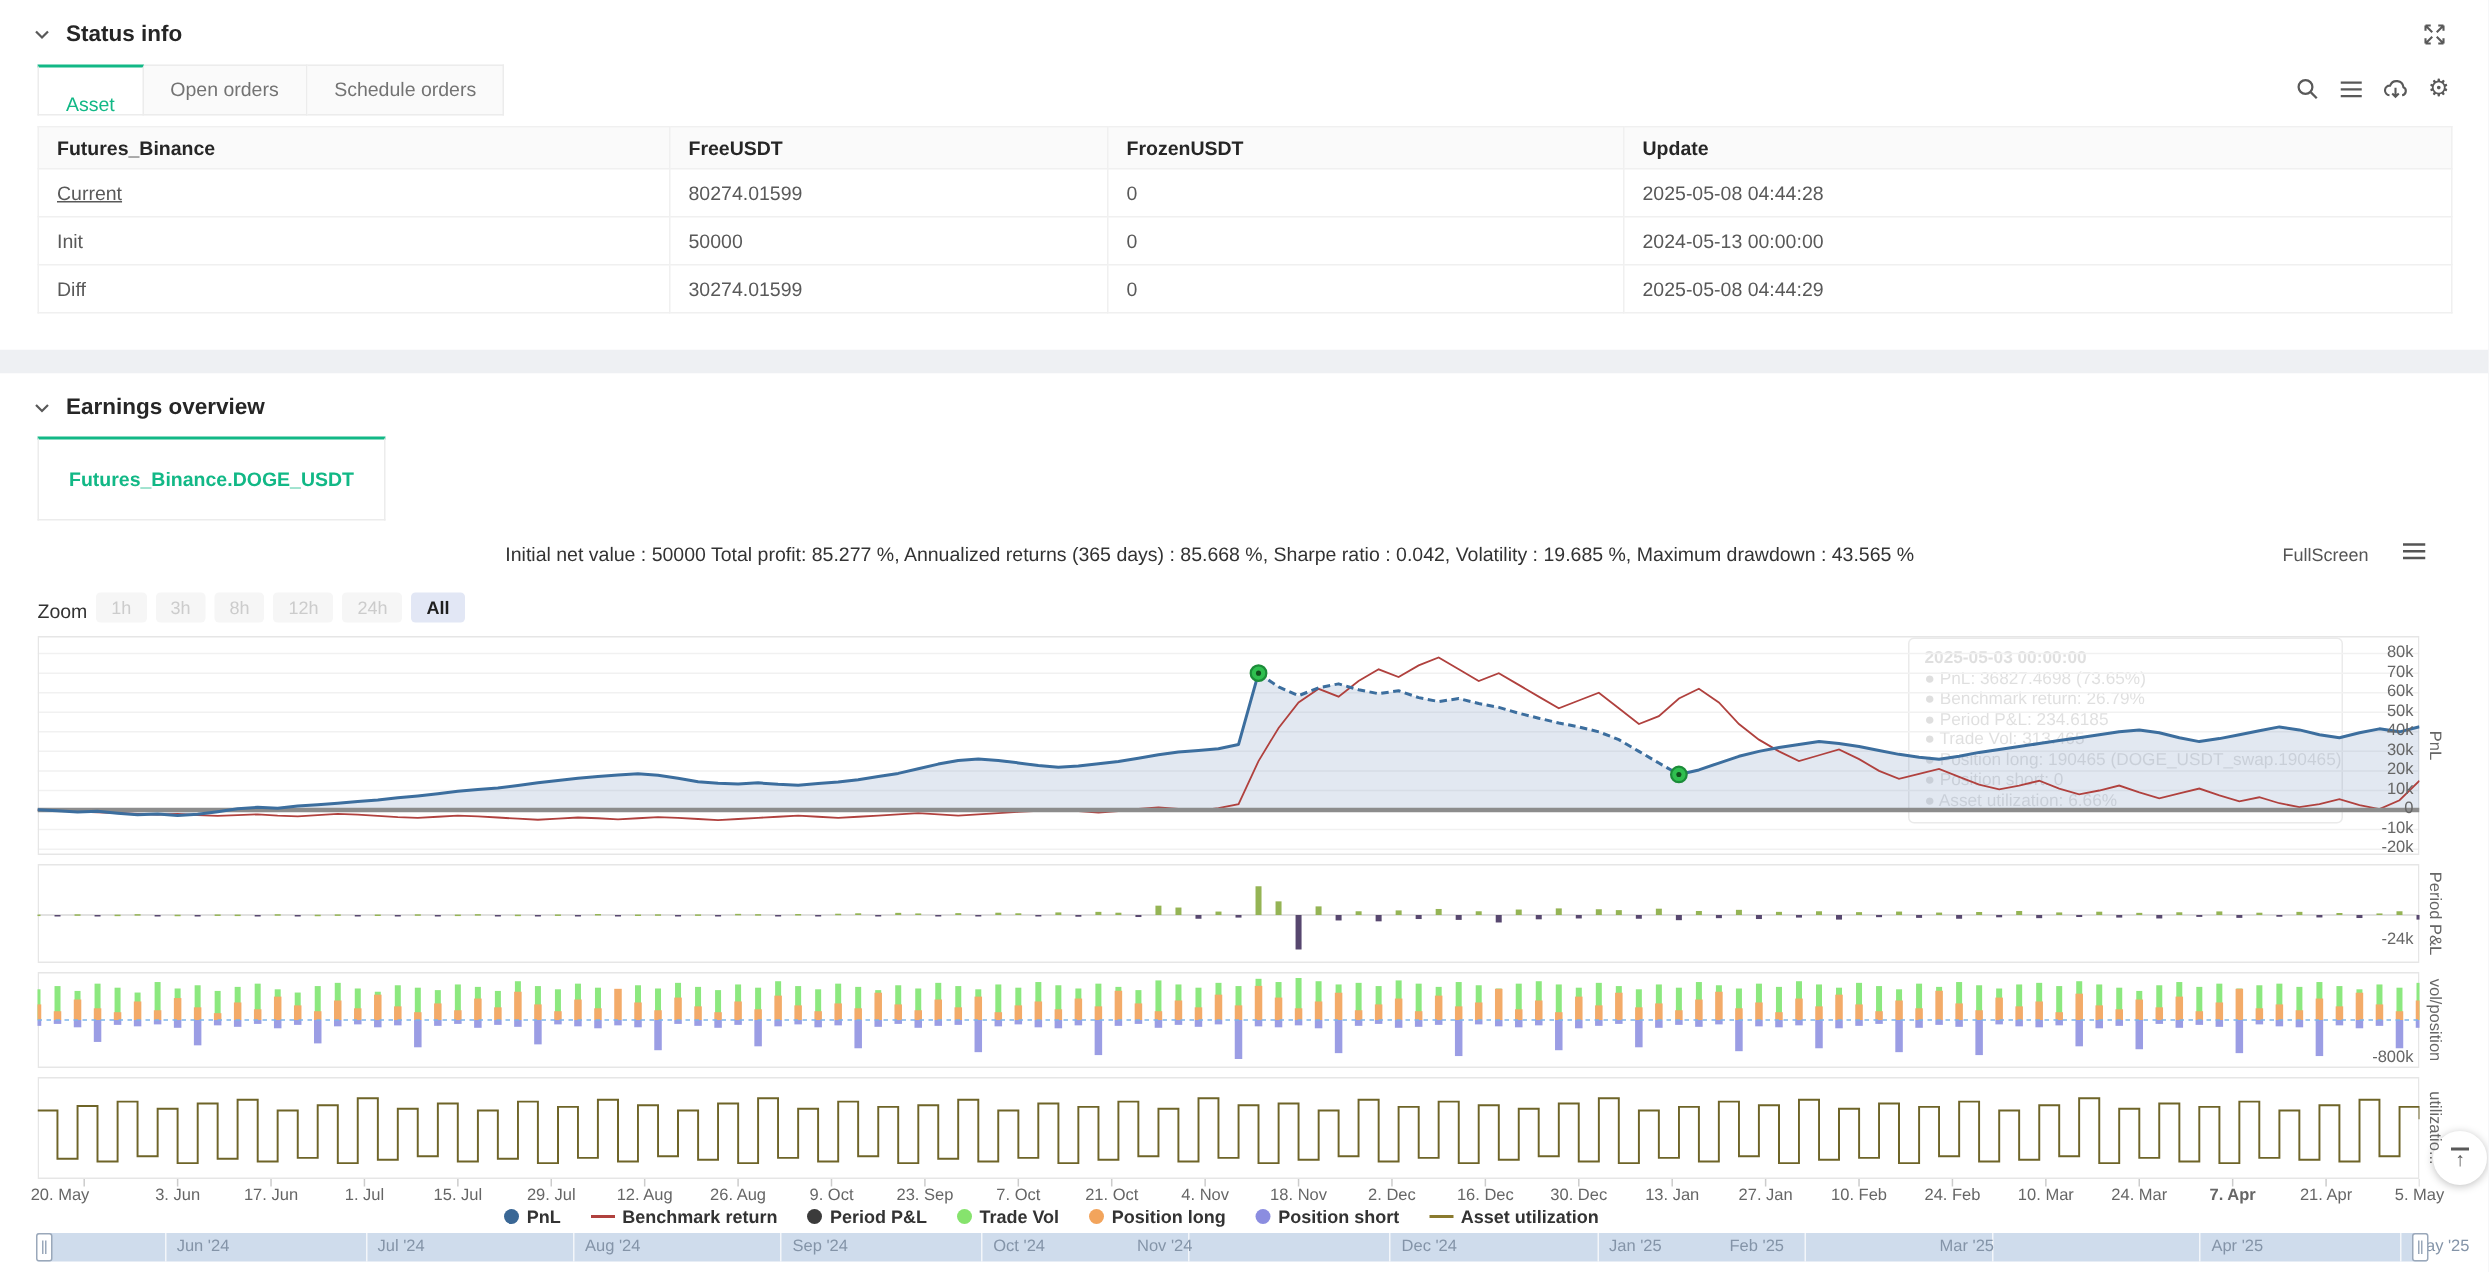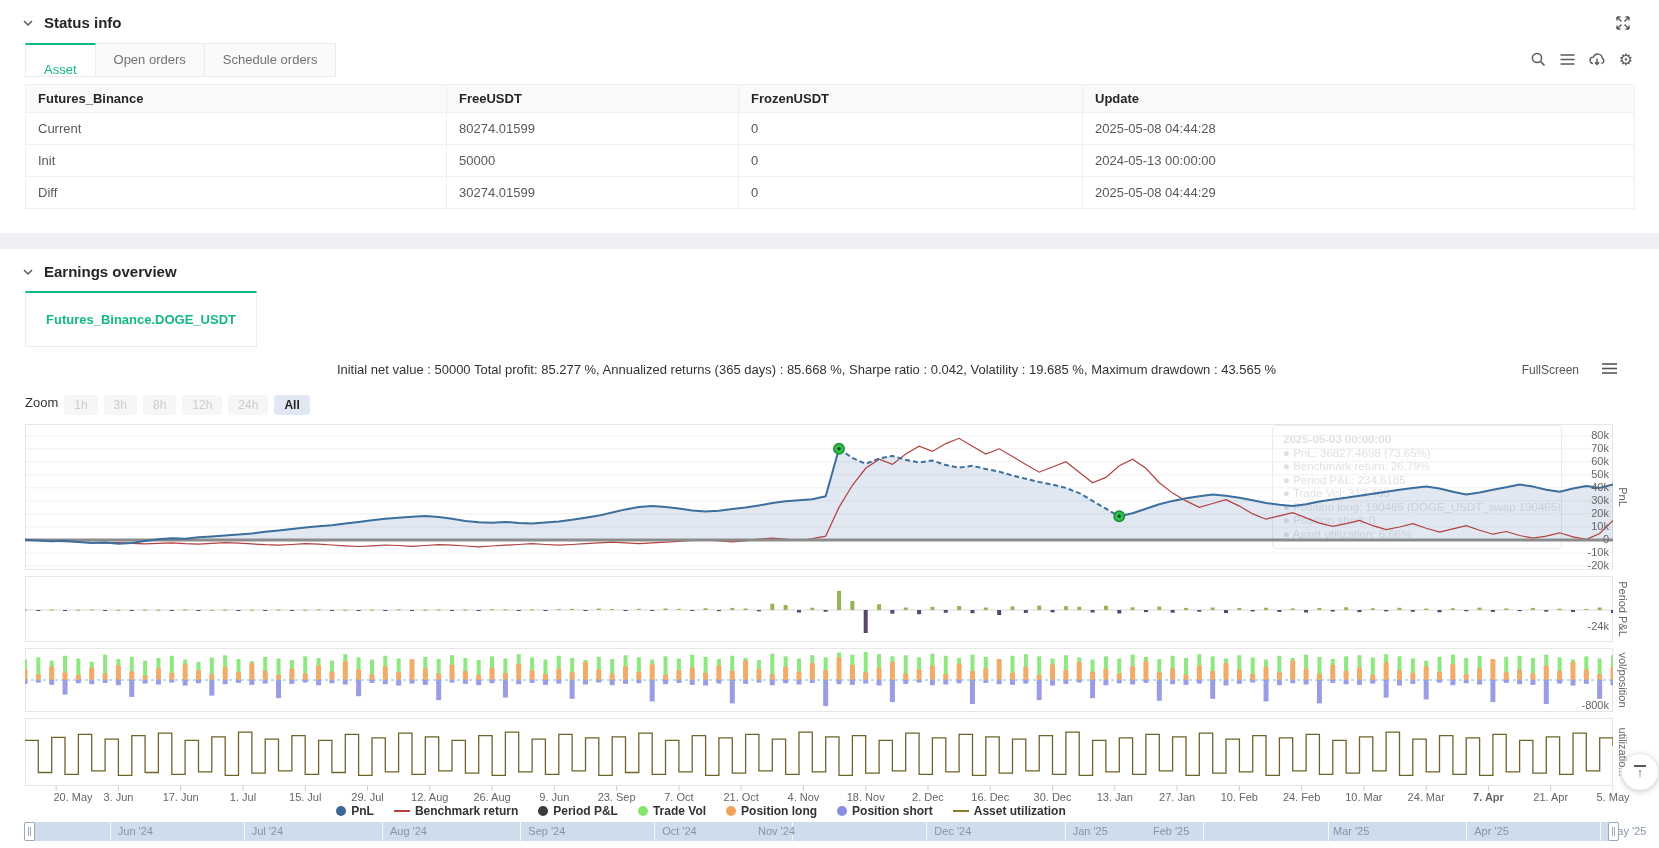--- a/index.html
+++ b/index.html
@@ -14,31 +14,31 @@
   .stab{display:inline-block;padding:8px 18px;font-size:13px;color:#737373;background:#fafafa;
         border:1px solid #ececec;border-left:none;cursor:pointer;box-sizing:border-box;height:34px;}
   .stab:first-child{border-left:1px solid #ececec;}
   .stab.active{background:#fff;color:#12b886;border-top:2px solid #12b886;padding-top:17px;}
   .tool-icons{position:absolute;right:26px;top:8px;display:flex;gap:12px;align-items:center;}
   .tool-icons>span{display:inline-flex;cursor:pointer;color:#595959;}
   .gear-glyph{font-size:16px;line-height:16px;color:#595959;}
   #asset-table{margin:7px 25px 0;border-collapse:collapse;table-layout:fixed;width:1609px;font-size:13px;}
   #asset-table th{background:#fafafa;text-align:left;font-weight:700;color:#262626;padding:6px 12px;border:1px solid #f0f0f0;}
   #asset-table td{padding:8px 12px;color:#595959;border:1px solid #f0f0f0;background:#fff;}
-  tr.v-link td.c-label{color:#4a9bf5;}
+  tr.v-link td.c-label{color:#4a9bf5;text-decoration:underline;}
   tr.v-danger td.c-label,tr.v-danger td.c-free{color:#f5222d;}
   .separator{height:16px;background:#eef0f3;}
   #earnings-card{position:relative;width:100%;height:599px;}
   #chart{position:absolute;left:0;top:0;width:1659px;height:599px;}
   .etab{position:absolute;left:25px;top:42px;padding:19px 20px;font-size:13px;font-weight:600;color:#12b886;
         background:#fff;border:1px solid #ececec;border-top:2px solid #12b886;cursor:pointer;}
   #summary{position:absolute;left:0;top:113px;width:1613px;text-align:center;font-size:13px;color:#333;}
   #fs-label{position:absolute;right:80px;top:114px;font-size:12px;color:#555;cursor:pointer;}
   #chart-menu{position:absolute;right:42px;top:112px;cursor:pointer;color:#555;}
-  #zoom-row{position:absolute;left:25px;top:146px;display:flex;gap:6px;align-items:flex-start;font-size:13px;color:#333;}
+  #zoom-row{position:absolute;left:25px;top:146px;display:flex;gap:6px;align-items:flex-end;font-size:13px;color:#333;}
   .zbtn{padding:3px 10px;border-radius:3px;background:#f6f6f6;color:#cccccc;font-size:12px;cursor:default;}
   .zbtn.active{background:#e2e7f5;color:#1f1f1f;font-weight:700;cursor:pointer;}
   .ytick{position:absolute;font-size:11px;color:#666;right:50px;text-align:right;width:60px;}
   .vlabel{position:absolute;left:1617px;writing-mode:vertical-rl;font-size:11px;color:#666;transform:translateY(-50%);white-space:nowrap;}
   .xlabel{position:absolute;top:542px;font-size:11px;color:#666;transform:translateX(-50%);white-space:nowrap;}
   #legend{position:absolute;left:0;top:555px;width:1402px;display:flex;justify-content:center;gap:20px;
           font-size:12px;font-weight:700;color:#333;align-items:center;}
   .lg-item{display:flex;align-items:center;cursor:pointer;}
   .lg-dot{width:10px;height:10px;border-radius:50%;display:inline-block;margin-right:5px;}
   .lg-line{width:16px;height:0;border-top:2px solid;display:inline-block;margin-right:5px;}
@@ -231,21 +231,21 @@
           <div class="nav-label" style="left: 637.168px;">Oct '24</div>
           <div class="nav-div" style="left: 767.496px;"></div>
           <div class="nav-label" style="left: 733px;">Nov '24</div>
           <div class="nav-div" style="left: 901.361px;"></div>
           <div class="nav-label" style="left: 909.361px;">Dec '24</div>
           <div class="nav-div" style="left: 1039.69px;"></div>
           <div class="nav-label" style="left: 1047.69px;">Jan '25</div>
           <div class="nav-div" style="left: 1178.02px;"></div>
           <div class="nav-label" style="left: 1128px; text-align: right;">Feb '25</div>
           <div class="nav-div" style="left: 1302.96px;"></div>
-          <div class="nav-label" style="left: 1308px;">Mar '25</div>
+          <div class="nav-label" style="left: 1268px;">Mar '25</div>
           <div class="nav-div" style="left: 1441.29px;"></div>
           <div class="nav-label" style="left: 1449.29px;">Apr '25</div>
           <div class="nav-div" style="left: 1575.15px;"></div>
           <div class="nav-label" style="left: 1583.15px;">May '25</div>
           <div class="nav-handle" style="left: -1px;">
             <i></i>
             <i></i>
           </div>
           <div class="nav-handle" style="right: -1px;">
             <i></i>
@@ -806,29 +806,29 @@
           <line x1="1089.8039215686274" y1="0" x2="1089.8039215686274" y2="5" stroke="#ccc"></line>
           <line x1="1152.078431372549" y1="0" x2="1152.078431372549" y2="5" stroke="#ccc"></line>
           <line x1="1214.3529411764705" y1="0" x2="1214.3529411764705" y2="5" stroke="#ccc"></line>
           <line x1="1276.6274509803923" y1="0" x2="1276.6274509803923" y2="5" stroke="#ccc"></line>
           <line x1="1338.9019607843138" y1="0" x2="1338.9019607843138" y2="5" stroke="#ccc"></line>
           <line x1="1401.1764705882354" y1="0" x2="1401.1764705882354" y2="5" stroke="#ccc"></line>
           <line x1="1463.4509803921567" y1="0" x2="1463.4509803921567" y2="5" stroke="#ccc"></line>
           <line x1="1525.7254901960785" y1="0" x2="1525.7254901960785" y2="5" stroke="#ccc"></line>
           <line x1="1588" y1="0" x2="1588" y2="5" stroke="#ccc"></line>
         </svg>
-        <div class="xlabel" style="left: 73px;">20. May</div>
+        <div class="xlabel" style="left: 40px;">20. May</div>
         <div class="xlabel" style="left: 118.412px;">3. Jun</div>
         <div class="xlabel" style="left: 180.686px;">17. Jun</div>
         <div class="xlabel" style="left: 242.961px;">1. Jul</div>
         <div class="xlabel" style="left: 305.235px;">15. Jul</div>
         <div class="xlabel" style="left: 367.51px;">29. Jul</div>
         <div class="xlabel" style="left: 429.784px;">12. Aug</div>
         <div class="xlabel" style="left: 492.059px;">26. Aug</div>
-        <div class="xlabel" style="left: 554.333px;">9. Jun</div>
+        <div class="xlabel" style="left: 554.333px;">9. Oct</div>
         <div class="xlabel" style="left: 616.608px;">23. Sep</div>
         <div class="xlabel" style="left: 678.882px;">7. Oct</div>
         <div class="xlabel" style="left: 741.157px;">21. Oct</div>
         <div class="xlabel" style="left: 803.431px;">4. Nov</div>
         <div class="xlabel" style="left: 865.706px;">18. Nov</div>
         <div class="xlabel" style="left: 927.98px;">2. Dec</div>
         <div class="xlabel" style="left: 990.255px;">16. Dec</div>
         <div class="xlabel" style="left: 1052.53px;">30. Dec</div>
         <div class="xlabel" style="left: 1114.8px;">13. Jan</div>
         <div class="xlabel" style="left: 1177.08px;">27. Jan</div>

